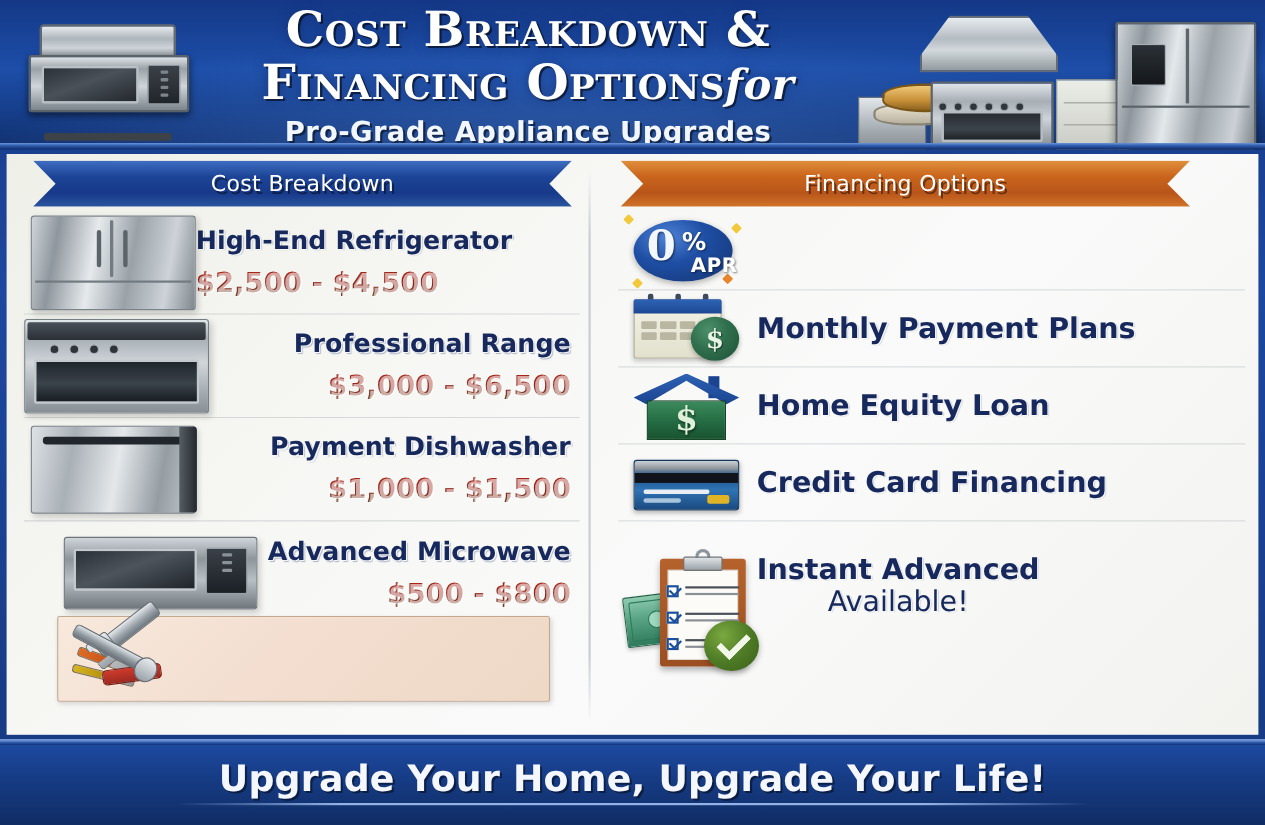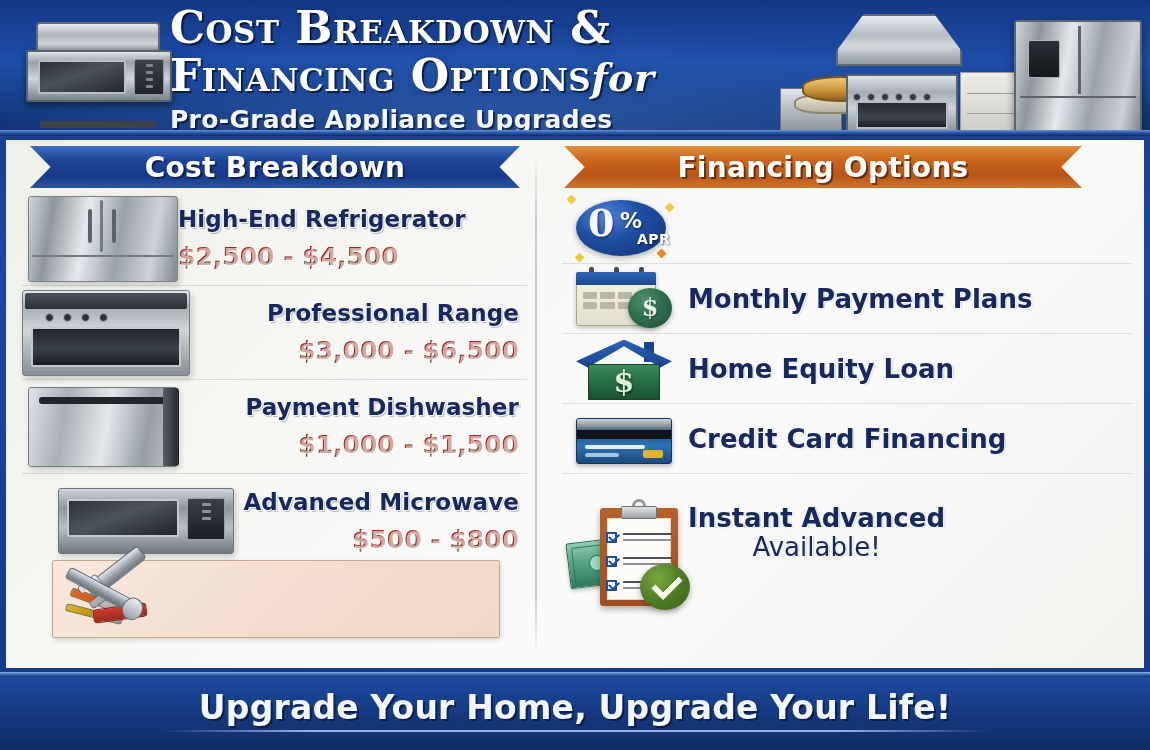--- a/index.html
+++ b/index.html
@@ -21,21 +21,21 @@
     background:
       radial-gradient(ellipse at 40% 120%, rgba(60,110,200,.55) 0%, rgba(0,0,0,0) 62%),
       linear-gradient(180deg,#143a86 0%,#1a4header 0%,#1c4da8 48%,#143a86 100%);
     overflow: hidden;
   }
   #header-bg2{position:absolute;inset:0;background:linear-gradient(180deg,#143886 0%,#1d4ea9 46%,#11306e 100%);}
   #header-glow{position:absolute;inset:0;background:radial-gradient(ellipse at 45% 115%, rgba(80,135,220,.45) 0%, rgba(0,0,0,0) 60%);}
 
   .title-wrap {
     position: absolute; left: 170px; top: 6px; width: 620px;
-    z-index: 6;
+    text-align: center; z-index: 6;
   }
   .title-l1, .title-l2 {
     font-family: "DejaVu Serif", "Liberation Serif", serif;
     color: #ffffff;
     font-weight: bold;
     letter-spacing: .5px;
     text-shadow: 2px 2px 0 rgba(0,0,0,.55), 0 0 10px rgba(20,50,120,.8);
     line-height: 1;
     white-space: nowrap;
   }
@@ -112,21 +112,21 @@
   
   .ribbon {
     position: absolute; height: 42px; display: flex; align-items: center; justify-content: center;
   }
   .ribbon .rb-bar {
     position: absolute; inset: 0;
     clip-path: polygon(0% 0%, 100% 0%, 100% 100%, 0% 100%, 4.2% 50%);
   }
   .ribbon .rb-label {
     position: relative; z-index: 3;
-    font-weight: bold; font-size: 28px; color: #ffffff;
+    font-weight: normal; font-size: 20px; color: #ffffff;
     text-shadow: 2px 2px 0 rgba(0,0,0,.45);
     letter-spacing: .3px; white-space: nowrap;
   }
   #ribbon-cost { left: 24px; top: 6px; width: 490px; }
   #ribbon-cost .rb-bar {
     background: linear-gradient(180deg,#3f6ec2 0%,#1c4496 35%,#17398a 70%,#2b559f 100%);
     clip-path: polygon(0% 0%, 100% 0%, 95.8% 50%, 100% 100%, 0% 100%, 4.2% 50%);
     box-shadow: 0 2px 5px rgba(0,0,0,.3);
   }
   #ribbon-fin { left: 558px; top: 6px; width: 518px; }
@@ -242,21 +242,21 @@
   .approval-l1 { font-weight: bold; }
   .approval-l2 { font-weight: normal; display:block; text-align:center; }
 
   
   .ic-apr { position:absolute; left:14px; top:2px; width:90px; height:56px;
     background: radial-gradient(ellipse at 34% 28%, #4f84d8 0%, #1e4ea4 42%, #15336f 100%);
     border-radius: 50%; box-shadow: 0 2px 6px rgba(0,0,0,.3); }
   .ic-apr .zero { position:absolute; left:12px; top:4px; font-size:38px; font-weight:bold; color:#f3f7ff;
     font-family:"DejaVu Serif","Liberation Serif",serif; text-shadow:1px 1px 2px rgba(0,0,0,.5); line-height:1;}
   .ic-apr .pct { position:absolute; left:44px; top:8px; font-size:22px; font-weight:bold; color:#fff; text-shadow:1px 1px 2px rgba(0,0,0,.5);}
-  .ic-apr .apr { position:absolute; left:61px; top:31px; font-size:14px; font-weight:bold; color:#fff; letter-spacing:.5px; text-shadow:1px 1px 2px rgba(0,0,0,.5);}
+  .ic-apr .apr { position:absolute; left:52px; top:31px; font-size:18px; font-weight:bold; color:#fff; letter-spacing:.5px; text-shadow:1px 1px 2px rgba(0,0,0,.5);}
   .ic-apr-spark { position:absolute; width:7px; height:7px; background:#f2c93a; border-radius:1px; transform:rotate(45deg);}
   .sp1{left:6px;top:-2px;} .sp2{left:104px;top:6px;} .sp3{left:14px;top:56px;} .sp4{left:96px;top:52px;background:#e8852a;}
 
   
   .ic-cal { position:absolute; left:14px; top:4px; width:80px; height:54px;
     background: linear-gradient(180deg,#f4f3e6 0%,#e2e0cd 100%); border:1px solid #a9a794; border-radius:2px; box-shadow:0 2px 5px rgba(0,0,0,.22);}
   .ic-cal .top { position:absolute; left:-1px; right:-1px; top:-1px; height:13px; background:linear-gradient(180deg,#2f63b5 0%,#1d4894 100%); border-radius:2px 2px 0 0;}
   .ic-cal .peg { position:absolute; top:-6px; width:5px; height:10px; background:#3d4a5c; border-radius:2px;}
   .ic-cal .peg.p1{left:12px;} .ic-cal .peg.p2{left:37px;} .ic-cal .peg.p3{left:62px;}
   .ic-cal .grid { position:absolute; left:6px; top:19px; right:6px; display:grid; grid-template-columns:repeat(4,1fr); gap:3px;}

